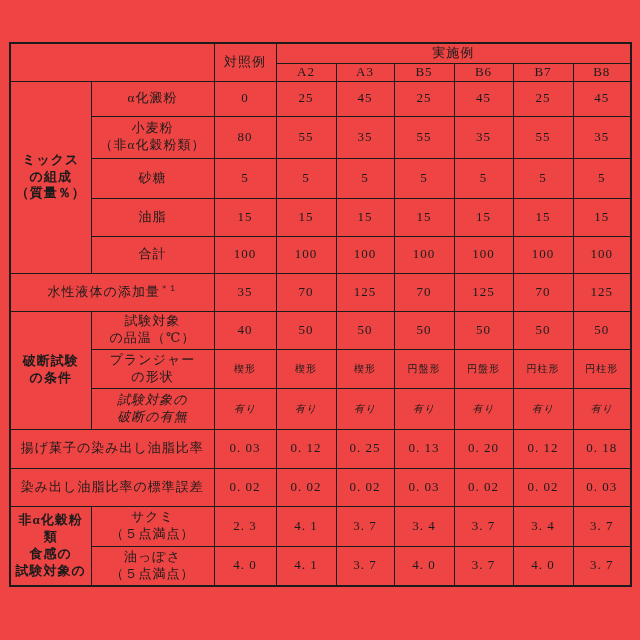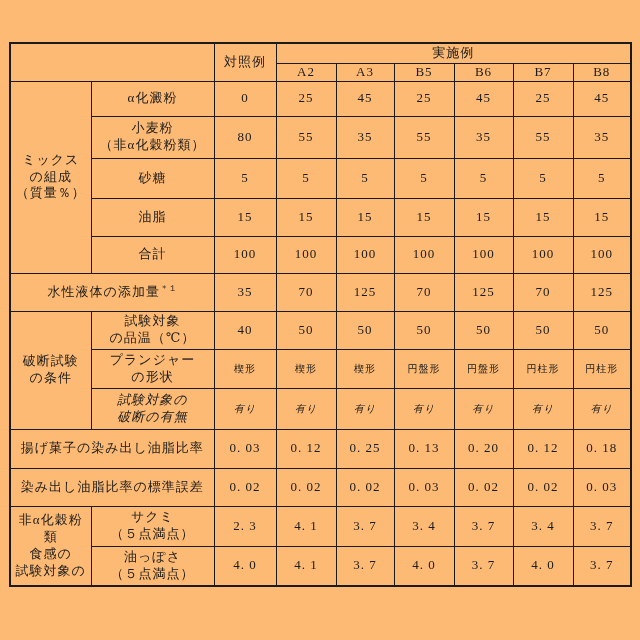--- a/index.html
+++ b/index.html
@@ -1,19 +1,19 @@
 <!DOCTYPE html>
 <html><head>
 <meta charset="utf-8">
 <style>
   html,body{margin:0;padding:0;background:#ffffff;}
   .page{
     position:relative;
     width:640px;height:640px;
-    background:#fdba74;
+    background:#ef4444;
     color:#1b1b1b;
     font-family:"Liberation Serif","DejaVu Serif",serif;
     overflow:hidden;
   }
   table.patent{
     position:absolute;
     left:9px;top:42px;
     border-collapse:collapse;
     table-layout:fixed;
     border:2px solid #1b1b1b;
@@ -32,21 +32,21 @@
   td.bt2{border-top-width:2px;}
   
   tr.h20{height:20px;} tr.h18{height:18px;} tr.h35{height:35px;}
   tr.h37{height:37px;} tr.h38{height:38px;} tr.h39{height:39px;}
   tr.h40{height:40px;} tr.h41{height:41px;font-style:italic;} tr.h42{height:42px;}
   
   td.val{font-size:15px;letter-spacing:1px;}
   td.val.jp{font-size:10px;}
   td.colhead{font-size:12.5px;letter-spacing:1px;}
   td.headlab{font-size:13.5px;letter-spacing:2px;}
-  td.grouplab{font-size:13px;letter-spacing:1px;}
+  td.grouplab{font-size:13px;letter-spacing:1px;font-weight:bold;}
   td.sublab{font-size:13px;letter-spacing:1px;}
   td.rowlab{font-size:13px;letter-spacing:1px;margin-top:13px;}
   .line{display:block;}
   sup.note{font-size:8.5px;letter-spacing:0;vertical-align:super;}
   .footnote{
     position:absolute;
     left:10px;top:590px;
     font-size:14px;
     letter-spacing:1px;
     color:#1b1b1b;

